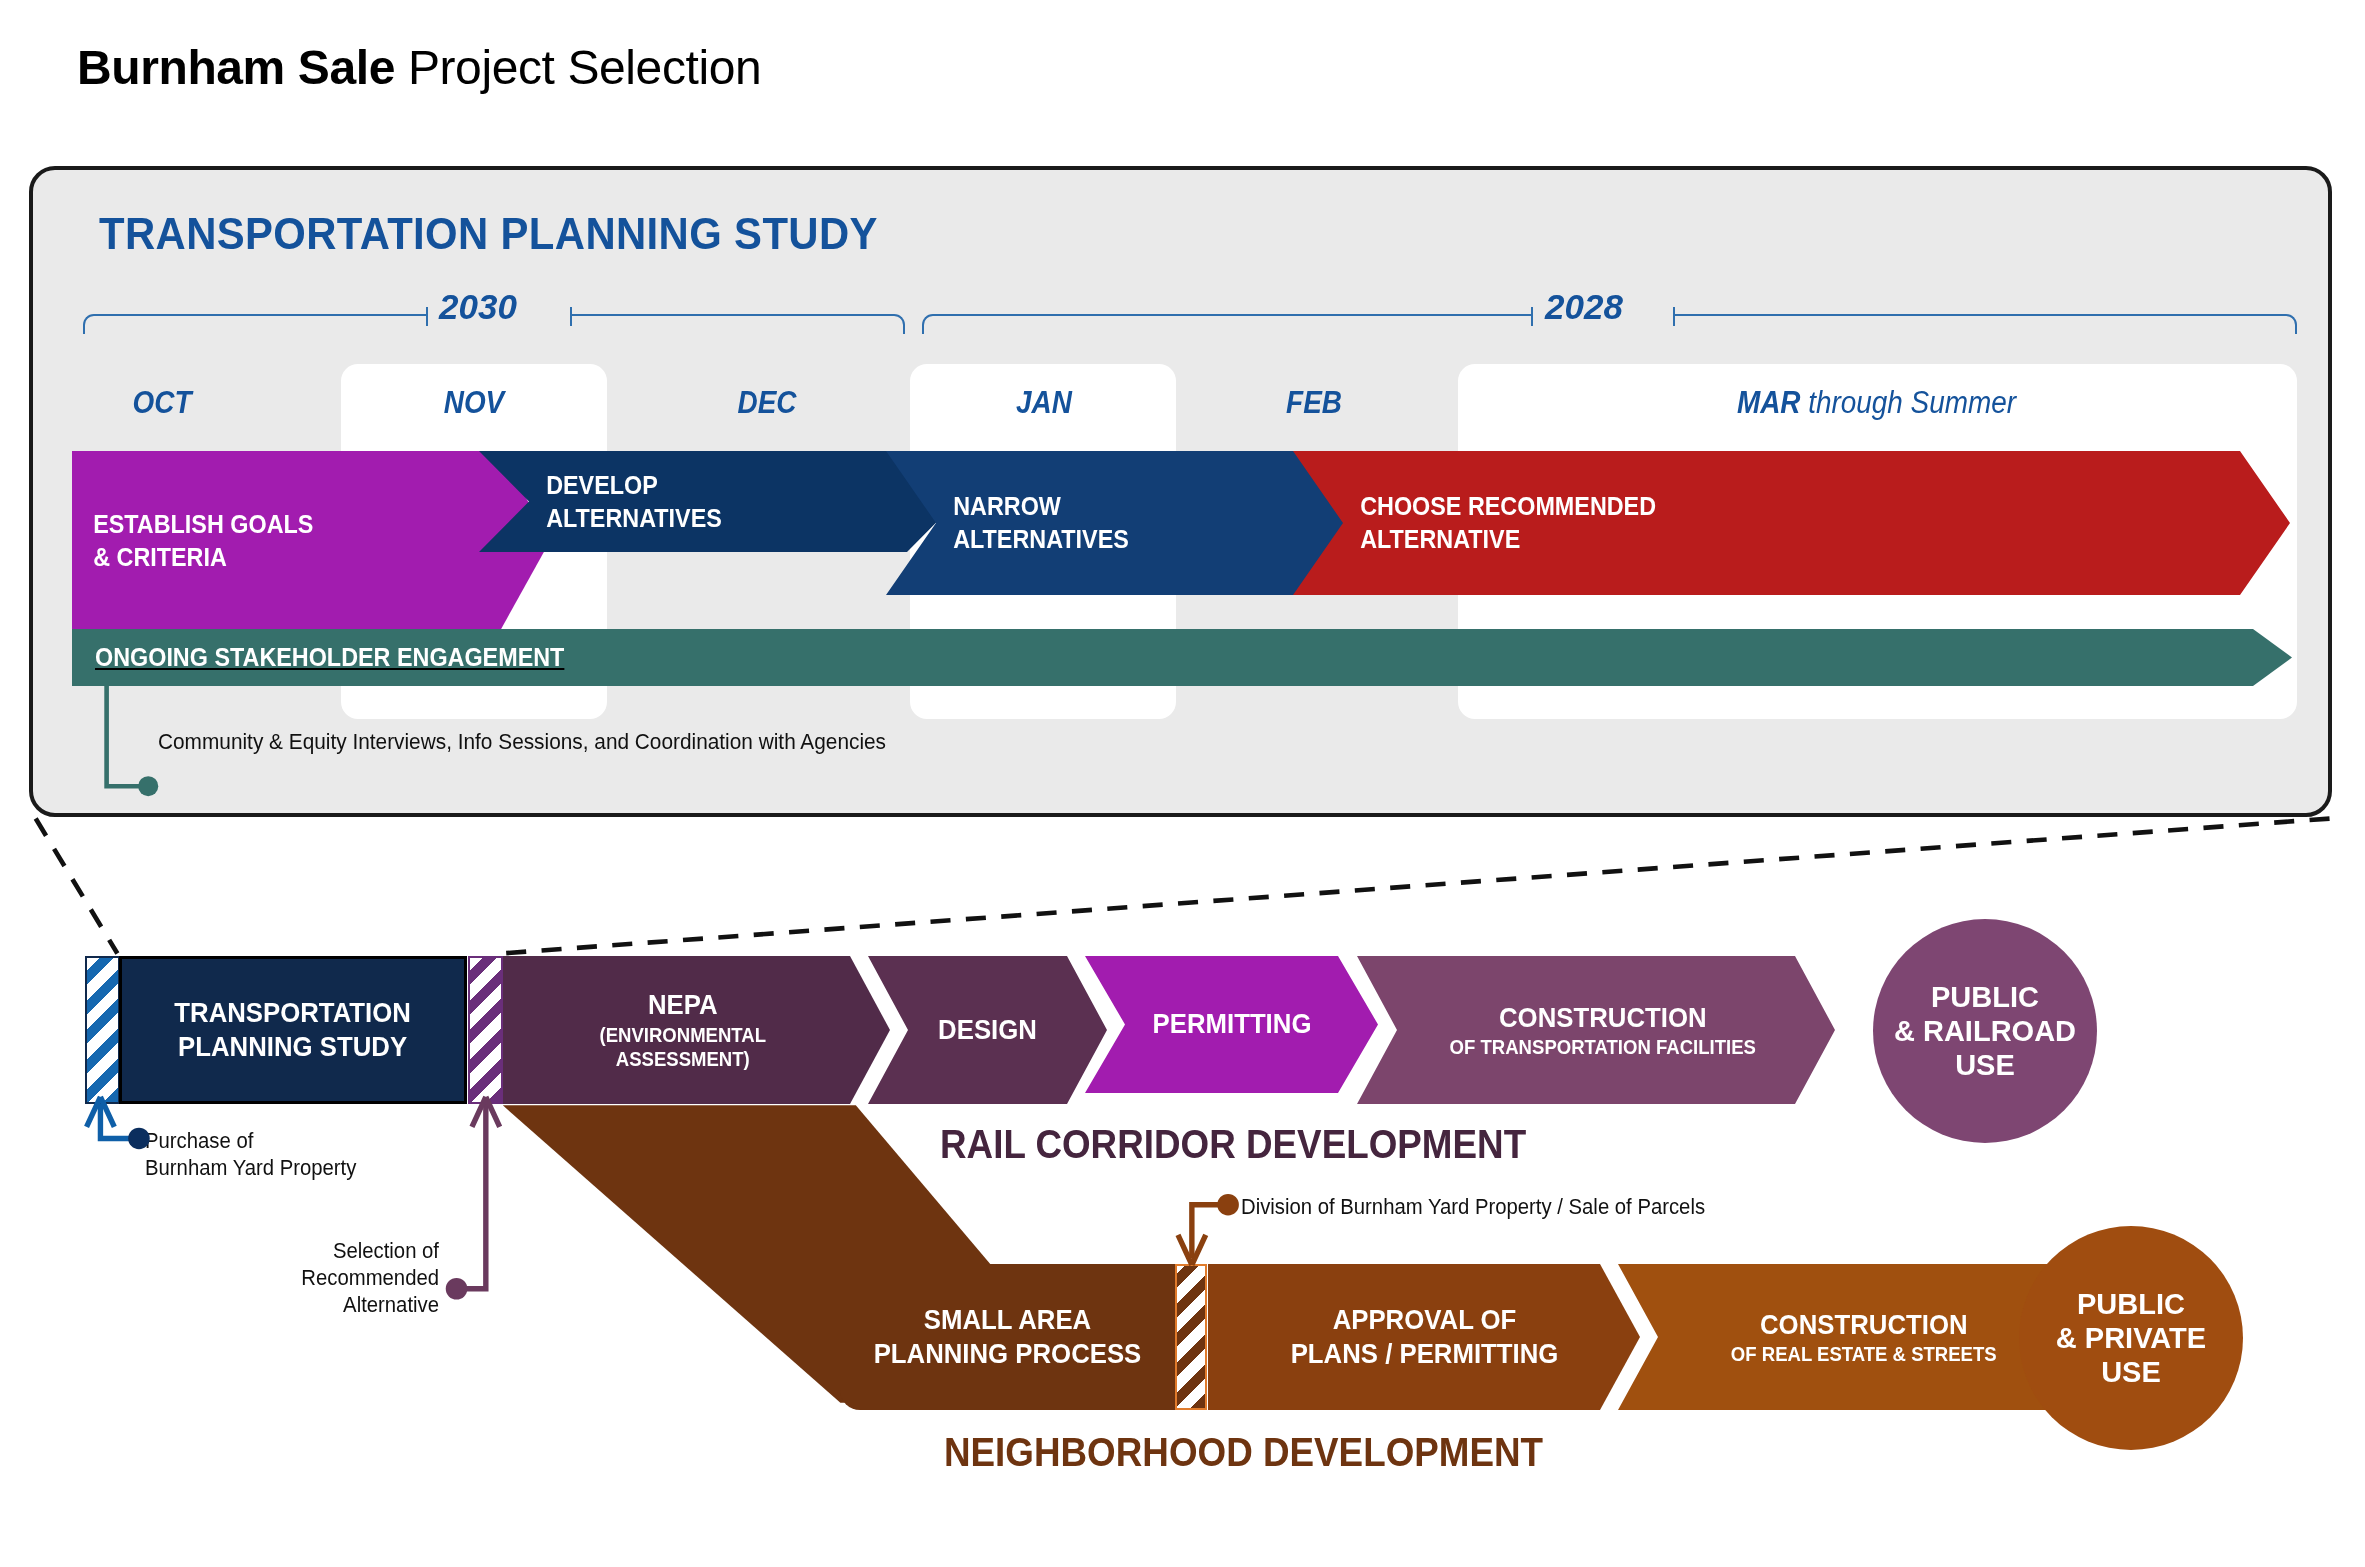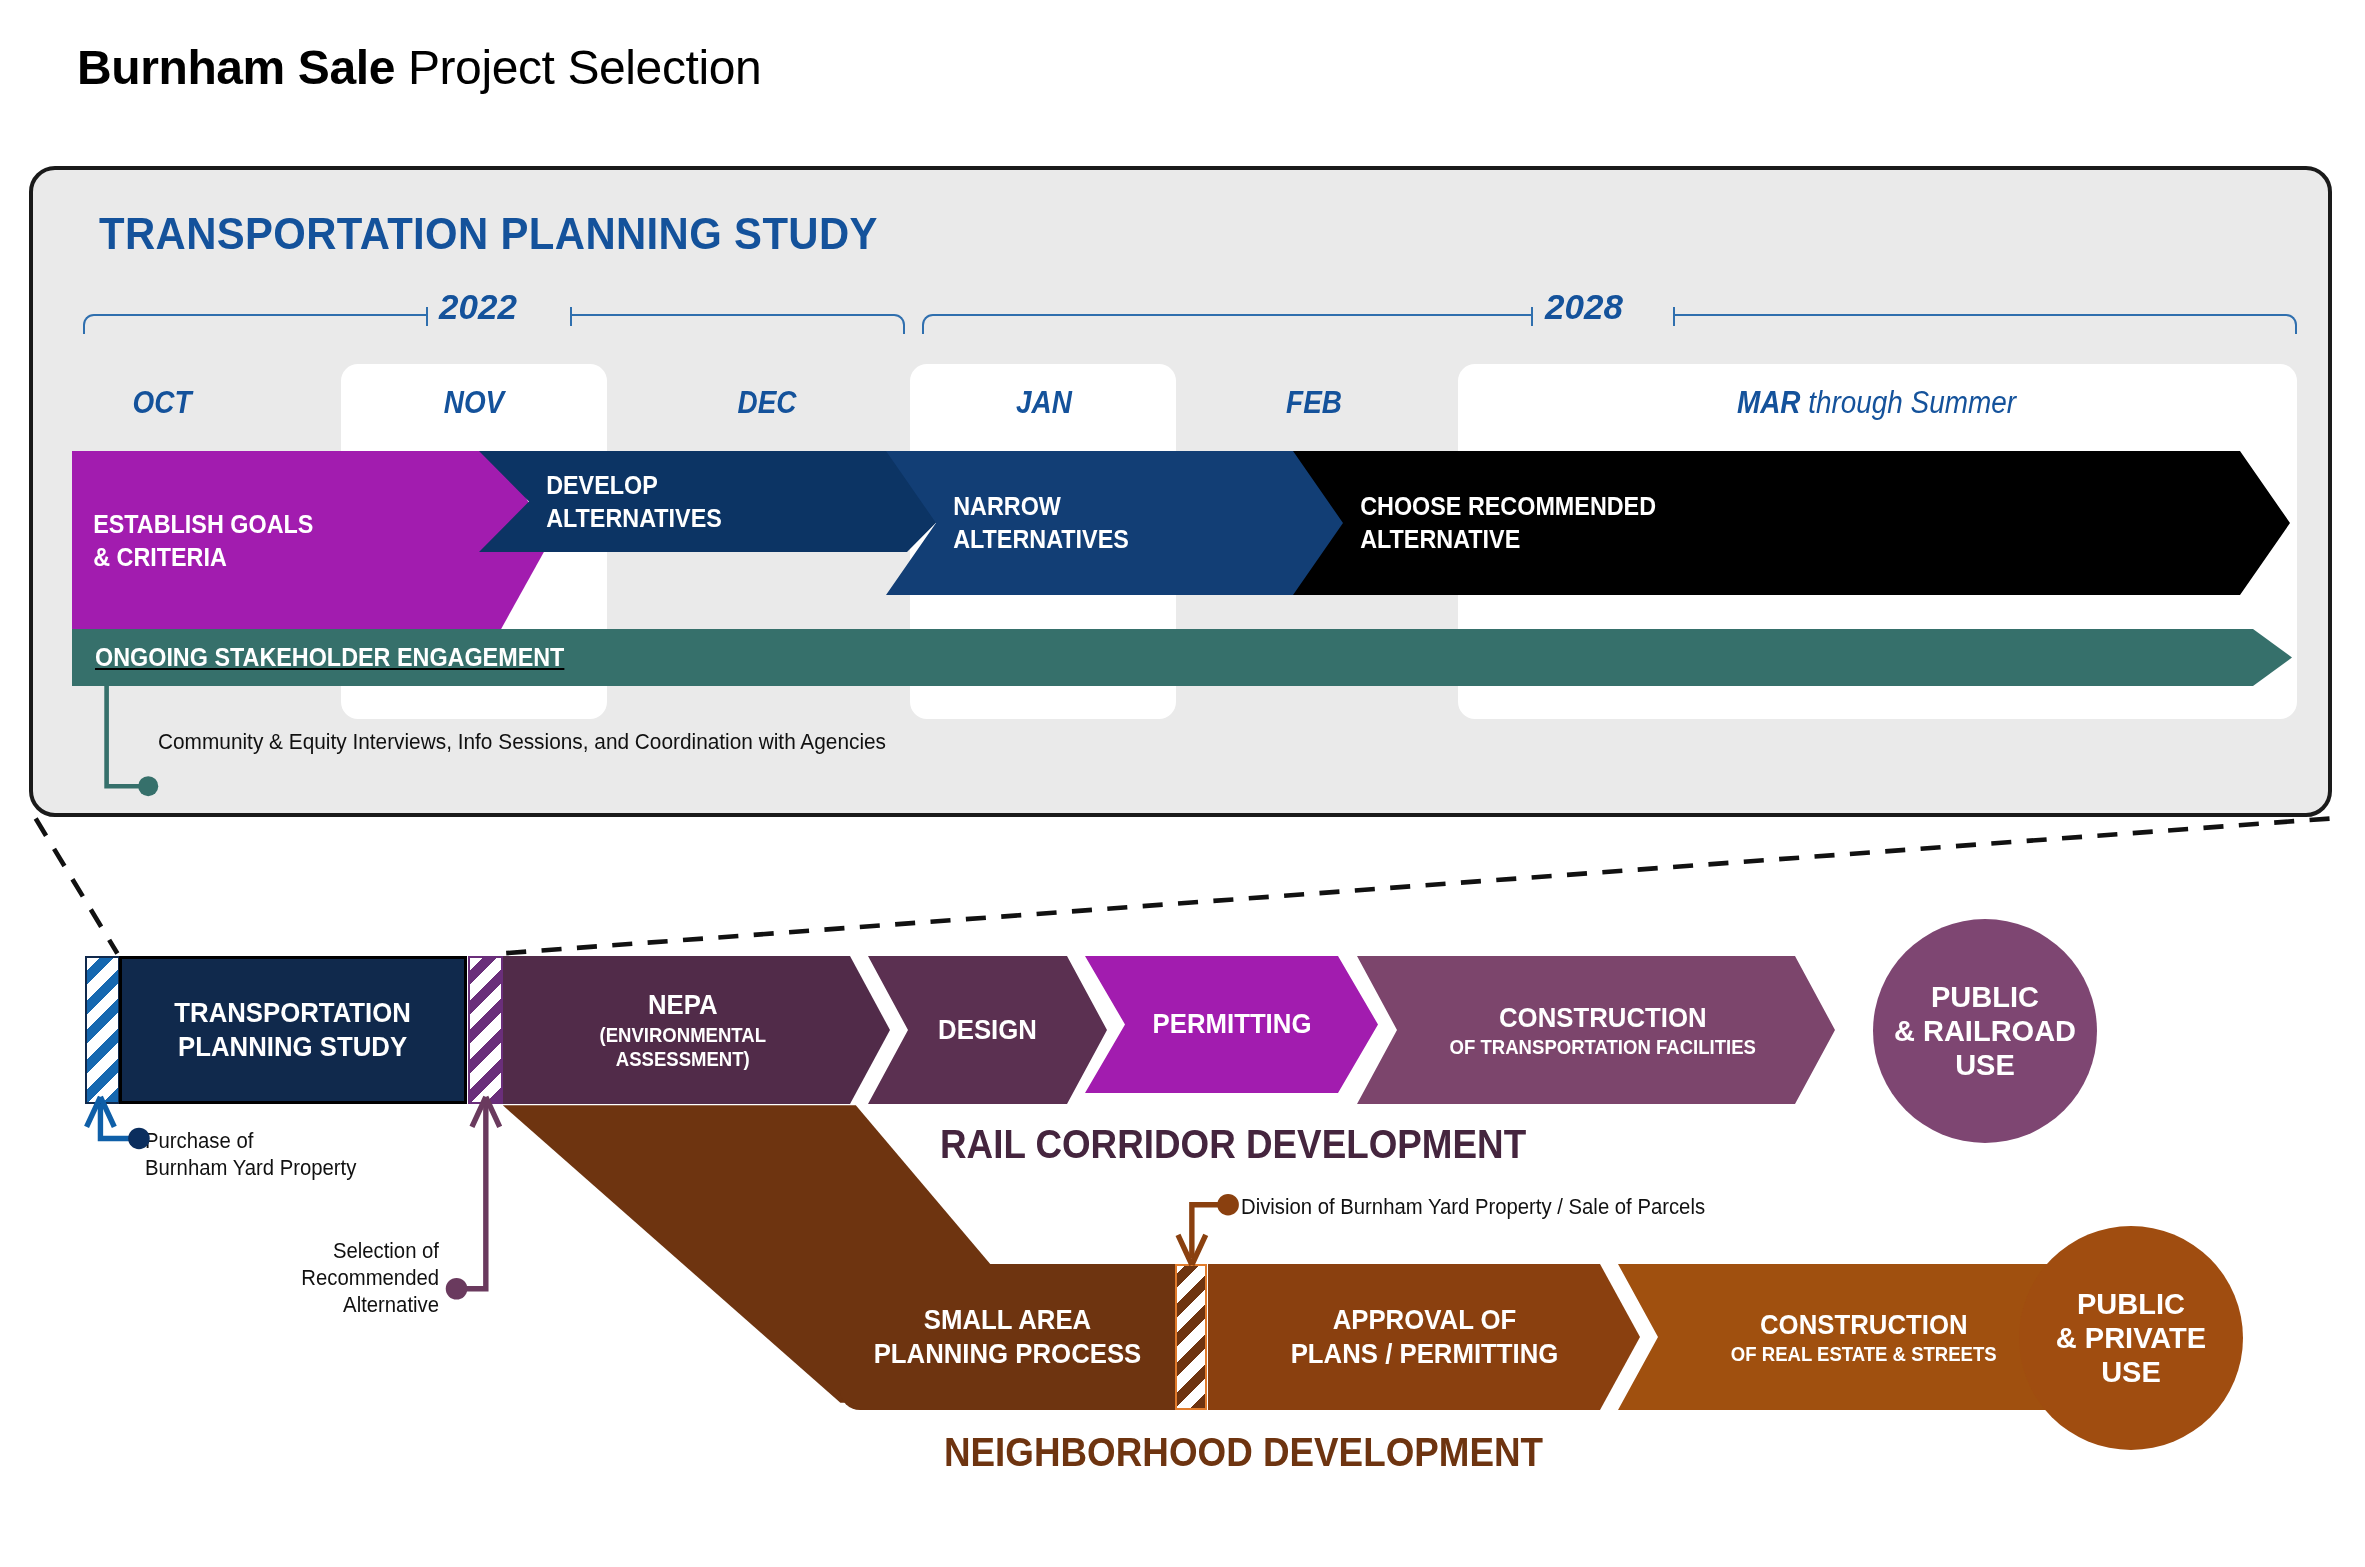--- a/index.html
+++ b/index.html
@@ -77,21 +77,21 @@
 <div id="title">
   <span class="bold">Burnham Sale</span><span class="light"> Project Selection</span>
 </div>
 
 <div id="panel"></div>
 
 <div id="panel-title">TRANSPORTATION PLANNING STUDY</div>
 
 <div class="bracket l" style="left:83px;top:314px;width:343px;"></div>
 <div class="tick" style="left:426px;top:307px;height:18.5px;"></div>
-<div class="year-label" style="left:439px;top:287px;">2022</div>
+<div class="year-label" style="left:439px;top:287px;">2030</div>
 <div class="tick" style="left:570px;top:307px;height:18.5px;"></div>
 <div class="bracket r" style="left:570px;top:314px;width:335px;"></div>
 
 <div class="bracket l" style="left:922px;top:314px;width:609px;"></div>
 <div class="tick" style="left:1531px;top:307px;height:18.5px;"></div>
 <div class="year-label" style="left:1545px;top:287px;">2028</div>
 <div class="tick" style="left:1673px;top:307px;height:18.5px;"></div>
 <div class="bracket r" style="left:1673px;top:314px;width:624px;"></div>
 
 <div class="whitecol" style="left:341px;top:364px;width:266px;height:355px;"></div>
@@ -116,21 +116,21 @@
   <div class="lbl" style="padding-left:73px;">DEVELOP
 ALTERNATIVES</div>
 </div>
 
 <div class="chev" style="left:886px;top:451px;width:478px;height:144px;background:#123E75;
             clip-path:polygon(0 0, 428px 0, 478px 50%, 428px 100%, 0 100%, 50px 50%);">
   <div class="lbl" style="padding-left:73px;">NARROW
 ALTERNATIVES</div>
 </div>
 
-<div class="chev" style="left:1293px;top:451px;width:997px;height:144px;background:#000000;
+<div class="chev" style="left:1293px;top:451px;width:997px;height:144px;background:#b91c1c;
             clip-path:polygon(0 0, 947px 0, 997px 50%, 947px 100%, 0 100%, 50px 50%);">
   <div class="lbl" style="padding-left:73px;">CHOOSE RECOMMENDED
 ALTERNATIVE</div>
 </div>
 
 <div id="teal" style="left:72px;top:629px;width:2220px;height:57px;background:#36706B;
             clip-path:polygon(0 0, 2181px 0, 2220px 50%, 2181px 100%, 0 100%);text-decoration:underline;">
   <div class="lbl" style="padding-left:25px;">ONGOING STAKEHOLDER ENGAGEMENT</div>
 </div>
 

